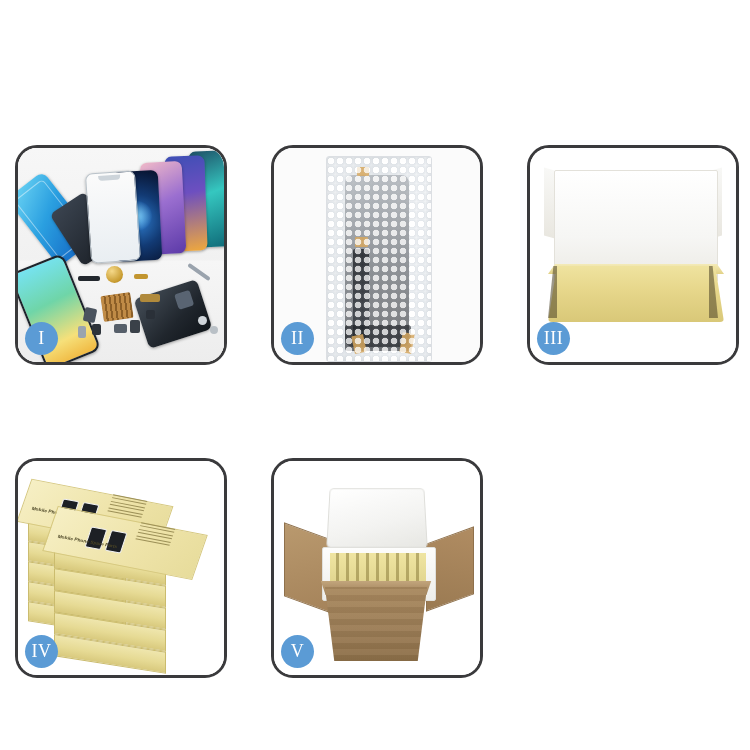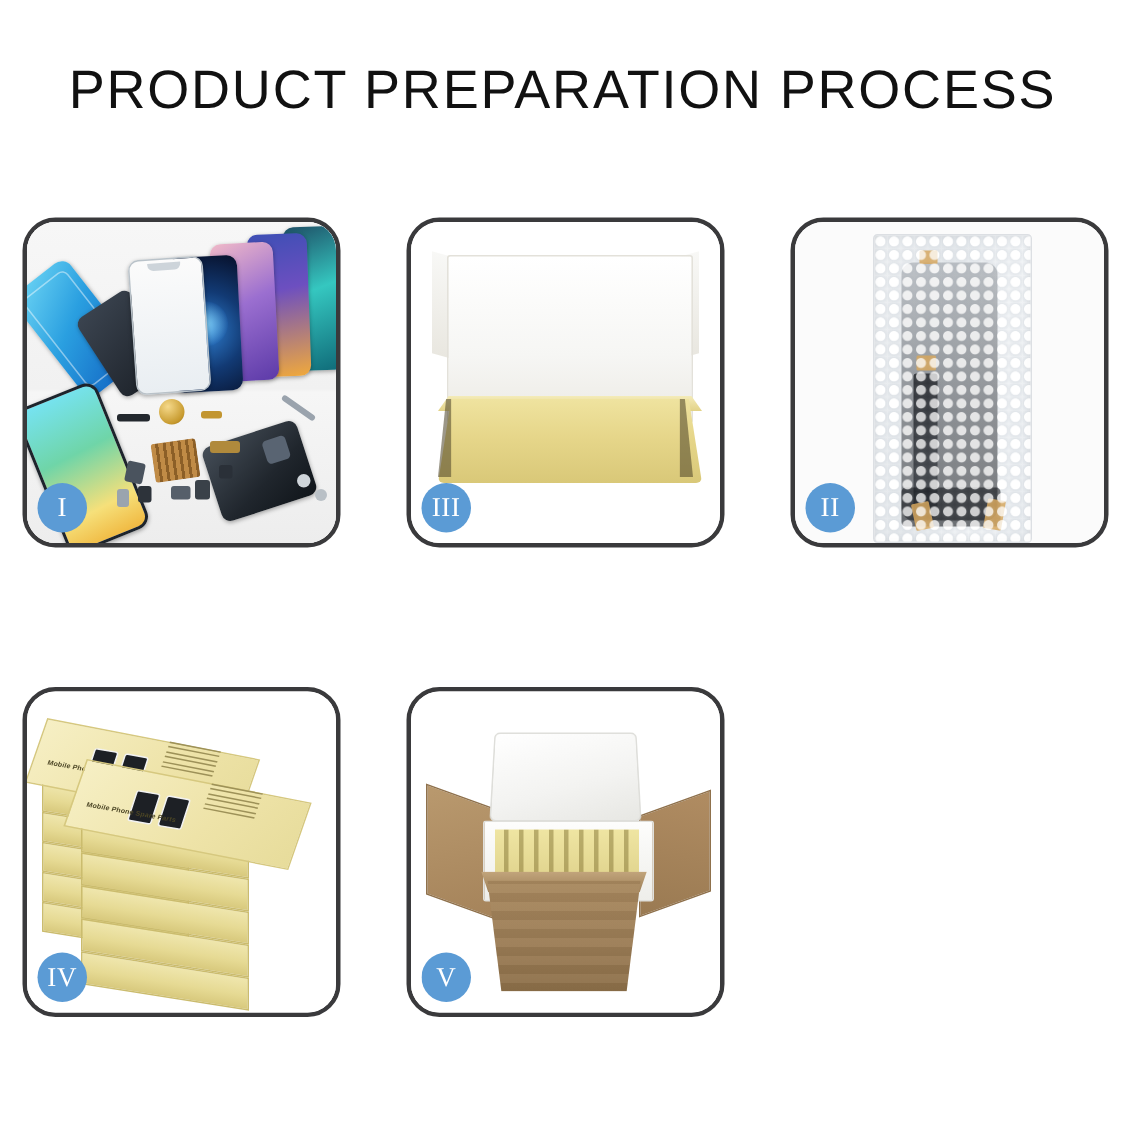--- a/index.html
+++ b/index.html
@@ -400,21 +400,20 @@
   }
   .c6-tape2 {
     position:absolute; left:52px; top:152px; width:14px; height:16px;
     background: rgba(130,106,68,0.5);
   }
 </style>
 </head>
 <body>
 
 <div class="header">
-  <h1 class="page-title">PRODUCT PREPARATION PROCESS</h1>
 </div>
 
 <div class="steps-grid">
 
   <div class="step-card">
     <div class="step-photo p1">
       <div class="p1-strip"></div>
       <div class="phone ph-blue"></div>
       <div class="phone ph-dark"></div>
       <div class="phone ph-teal"></div>
@@ -436,47 +435,47 @@
       <div class="part pt8"></div>
       <div class="part pt9"></div>
       <div class="part pt10"></div>
       <div class="part pt11"></div>
       <div class="part pt12"></div>
     </div>
     <div class="step-badge">I</div>
   </div>
 
   <div class="step-card">
-    <div class="step-photo p3">
-      <div class="box3-lid-flapL"></div>
-      <div class="box3-lid-flapR"></div>
-      <div class="box3-lid"></div>
-      <div class="box3-foam"></div>
-      <div class="box3-rim"></div>
-      <div class="box3-body"></div>
-      <div class="box3-edgeL"></div>
-      <div class="box3-edgeR"></div>
-    </div>
-    <div class="step-badge">III</div>
-  </div>
-
-  <div class="step-card">
     <div class="step-photo p2">
       <div class="bubble-bag">
         <div class="bag-screen"></div>
         <div class="bag-flex"></div>
         <div class="bag-bottom"></div>
         <div class="bag-tape tp1"></div>
         <div class="bag-tape tp2"></div>
         <div class="bag-tape tp3"></div>
         <div class="bag-tape tp4"></div>
         <div class="bubble-overlay"></div>
       </div>
     </div>
     <div class="step-badge">II</div>
+  </div>
+
+  <div class="step-card">
+    <div class="step-photo p3">
+      <div class="box3-lid-flapL"></div>
+      <div class="box3-lid-flapR"></div>
+      <div class="box3-lid"></div>
+      <div class="box3-foam"></div>
+      <div class="box3-rim"></div>
+      <div class="box3-body"></div>
+      <div class="box3-edgeL"></div>
+      <div class="box3-edgeR"></div>
+    </div>
+    <div class="step-badge">III</div>
   </div>
 
   <div class="step-card">
     <div class="step-photo p4">
       <div class="stack-wrap">
 
         <div class="ybox" style="left:6px;  top:62px;  width:96px; height:18px; transform:skewY(9deg);"></div>
         <div class="ybox" style="left:6px;  top:82px;  width:96px; height:18px; transform:skewY(9deg);"></div>
         <div class="ybox" style="left:6px;  top:102px; width:96px; height:18px; transform:skewY(9deg);"></div>
         <div class="ybox" style="left:6px;  top:122px; width:96px; height:18px; transform:skewY(9deg);"></div>

